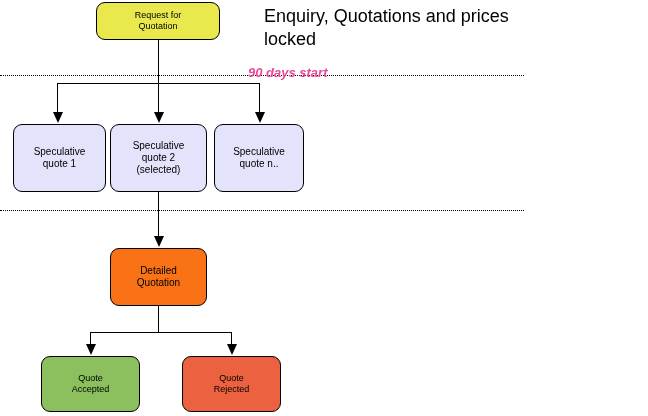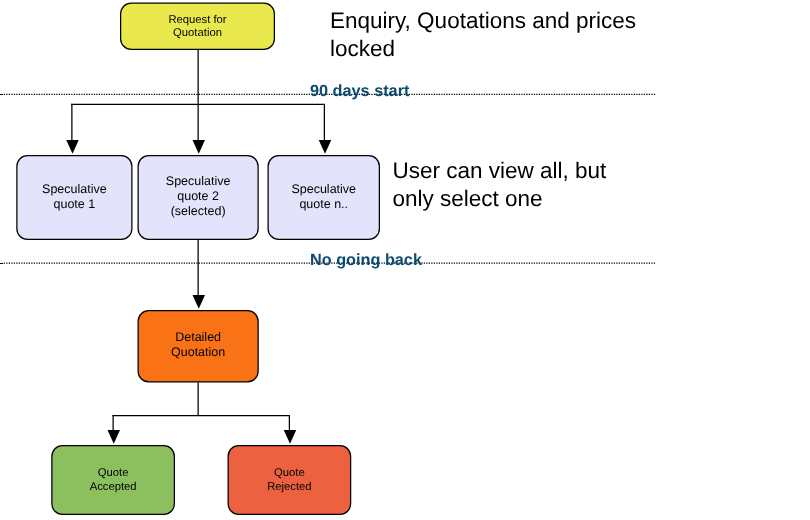--- a/index.html
+++ b/index.html
@@ -103,24 +103,25 @@
     left: 0;
     width: 648px;
     height: 0;
     border-top: 1px dotted #000000;
     z-index: 4;
   }
   .sep-label {
     position: absolute;
     font-size: 13px;
     font-weight: bold;
-    color: #0c4a6e;
+    color: #ec4899;
     background: transparent;
     z-index: 5;
     white-space: nowrap;
+    font-style: italic;
   }
 
   
   .note {
     position: absolute;
     color: #000000;
     white-space: pre-line;
     line-height: 1.25;
     z-index: 4;
   }
@@ -170,19 +171,16 @@
 
   <div class="node node-accepted">Quote
 Accepted</div>
   <div class="node node-rejected">Quote
 Rejected</div>
 
   <div class="sep" style="top:75px;"></div>
   <div class="sep-label" style="left:248px; top:65px;">90 days start</div>
 
   <div class="sep" style="top:210px;"></div>
-  <div class="sep-label" style="left:248px; top:200px;">No going back</div>
 
   <div class="note note-1">Enquiry, Quotations and prices locked</div>
-  <div class="note note-2">User can view all, but
-only select one</div>
 
 </div>
 
 </body></html>

